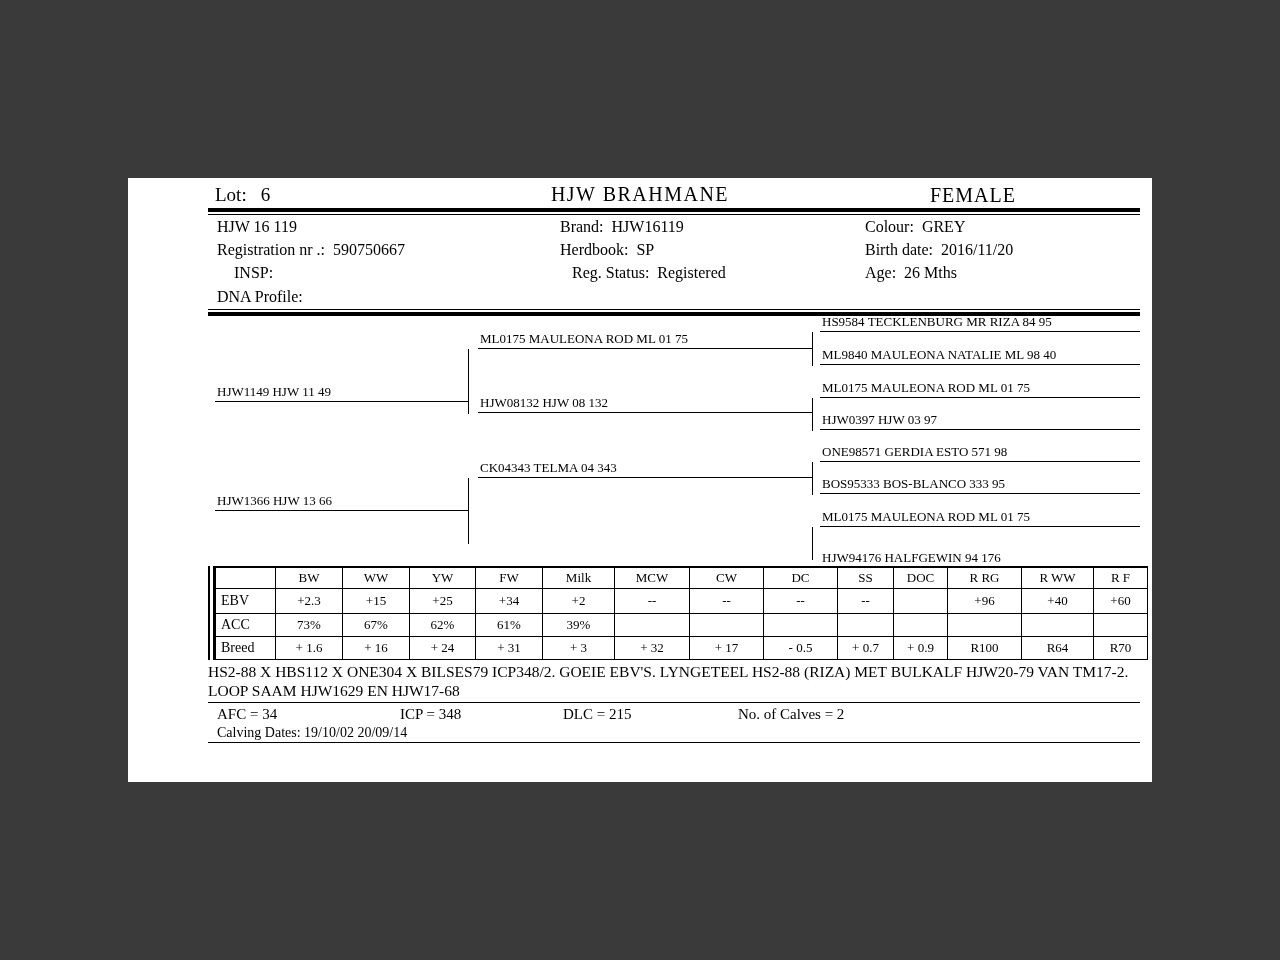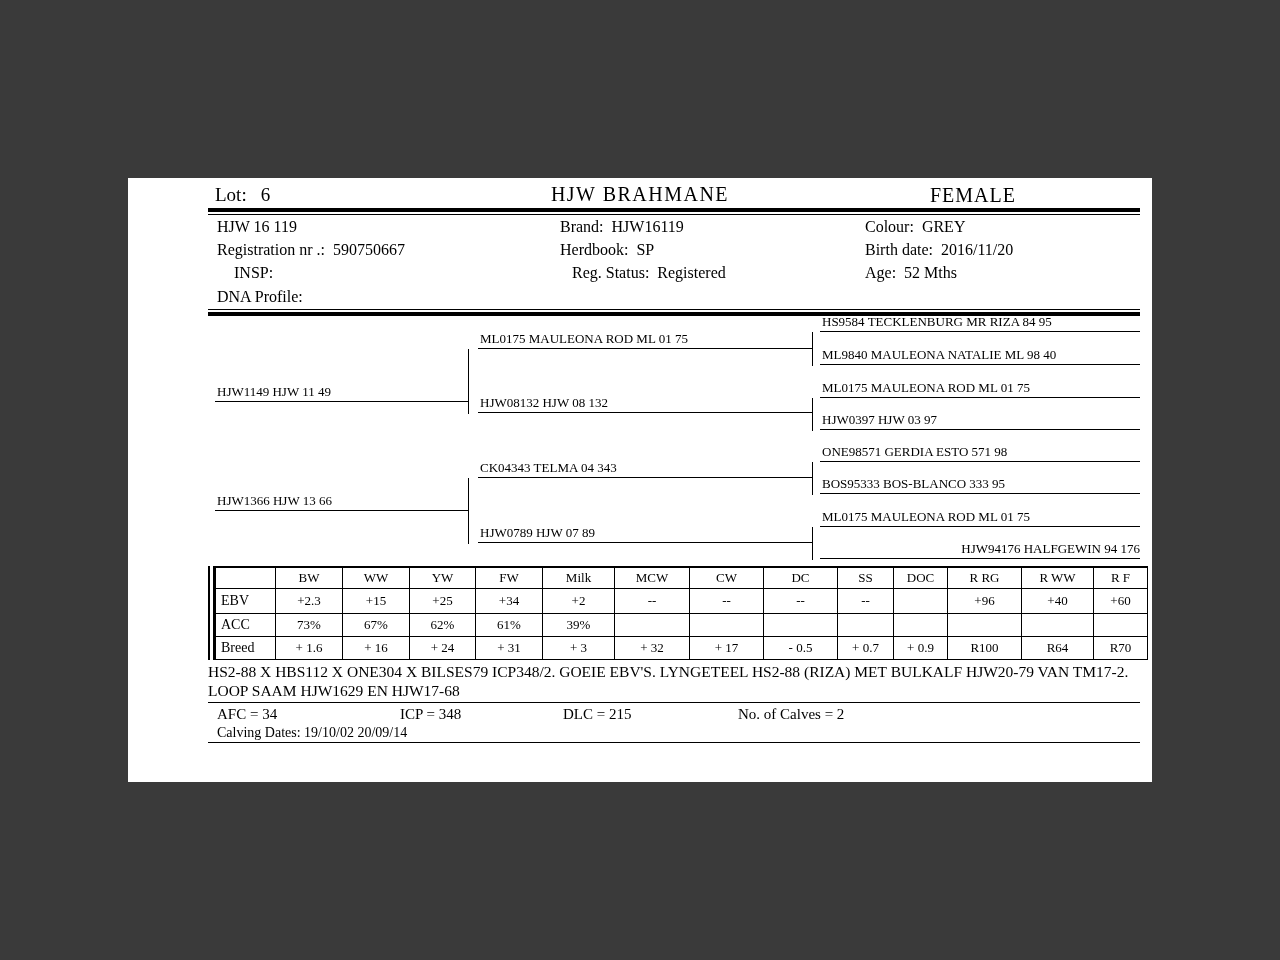--- a/index.html
+++ b/index.html
@@ -74,41 +74,40 @@
       <span>Reg. Status:</span><span class="val">Registered</span>
     </div>
 
     <div class="abs info" style="left:737px; top:40px;">
       <span>Colour:</span><span class="val">GREY</span>
     </div>
     <div class="abs info" style="left:737px; top:63px;">
       <span>Birth date:</span><span class="val">2016/11/20</span>
     </div>
     <div class="abs info" style="left:737px; top:86px;">
-      <span>Age:</span><span class="val">52 Mths</span>
+      <span>Age:</span><span class="val">26 Mths</span>
     </div>
 
     <div class="rule-b" style="left:80px; top:131px; width:932px;"></div>
 
     <div class="ped" style="left:87px; top:186px; width:253px;margin-top:20px;">HJW1149 HJW 11 49</div>
     <div class="ped" style="left:87px; top:315px; width:253px;">HJW1366 HJW 13 66</div>
 
     <div class="ped" style="left:350px; top:153px; width:334px;">ML0175 MAULEONA ROD ML 01 75</div>
     <div class="ped" style="left:350px; top:217px; width:334px;">HJW08132 HJW 08 132</div>
     <div class="ped" style="left:350px; top:282px; width:334px;">CK04343 TELMA 04 343</div>
-    <div class="ped" style="left:350px; top:347px; width:334px;">HJW0789 HJW 07 89</div>
 
     <div class="ped" style="left:692px; top:136px; width:320px;">HS9584 TECKLENBURG MR RIZA 84 95</div>
     <div class="ped" style="left:692px; top:169px; width:320px;">ML9840 MAULEONA NATALIE ML 98 40</div>
     <div class="ped" style="left:692px; top:202px; width:320px;">ML0175 MAULEONA ROD ML 01 75</div>
     <div class="ped" style="left:692px; top:234px; width:320px;">HJW0397 HJW 03 97</div>
     <div class="ped" style="left:692px; top:266px; width:320px;">ONE98571 GERDIA ESTO 571 98</div>
     <div class="ped" style="left:692px; top:298px; width:320px;">BOS95333 BOS-BLANCO 333 95</div>
     <div class="ped" style="left:692px; top:331px; width:320px;">ML0175 MAULEONA ROD ML 01 75</div>
-    <div class="ped" style="left:692px; top:363px; width:320px;text-align:right;">HJW94176 HALFGEWIN 94 176</div>
+    <div class="ped" style="left:692px; top:372px; width:320px;">HJW94176 HALFGEWIN 94 176</div>
 
     <div class="brk" style="left:340px; top:171px; height:65px;"></div>
     <div class="brk" style="left:340px; top:300px; height:66px;"></div>
     <div class="brk" style="left:684px; top:154px; height:34px;"></div>
     <div class="brk" style="left:684px; top:220px; height:33px;"></div>
     <div class="brk" style="left:684px; top:284px; height:33px;"></div>
     <div class="brk" style="left:684px; top:349px; height:33px;"></div>
 
     <div class="ebv-wrap">
       <table class="ebv">

